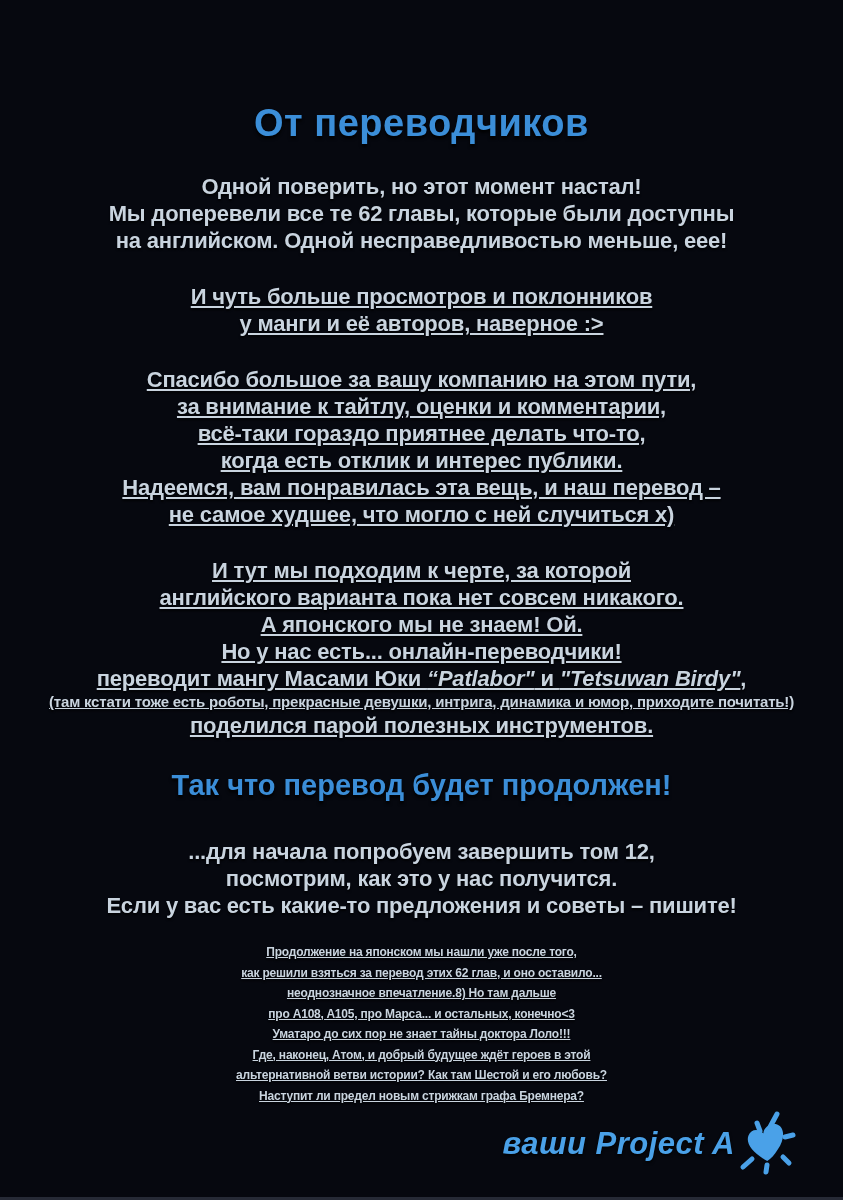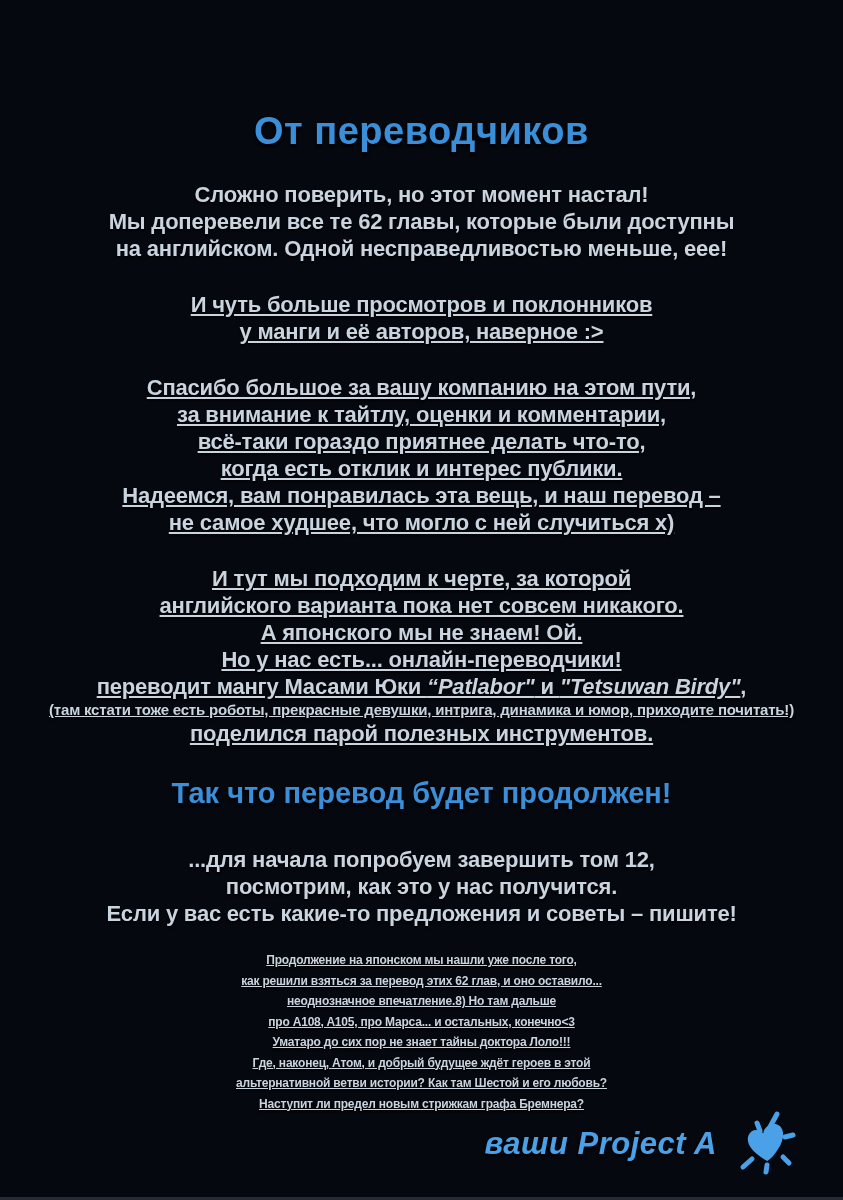--- a/index.html
+++ b/index.html
@@ -17,21 +17,20 @@
     background:var(--bg);
     overflow:hidden;
     font-family:"Liberation Sans",sans-serif;
     color:var(--text);
     border-bottom:3px solid #262a36;
   }
   .inner{
     width:100%;
     padding:102px 40px 0 40px;
     text-align:center;
-    margin-top:8px;
   }
   h1.title{
     color:var(--accent);
     font-size:38px;
     font-weight:bold;
     letter-spacing:0.5px;
     margin-bottom:28px;
     text-shadow:0 3px 3px rgba(0,0,0,0.85);
   }
   h2.subtitle{
@@ -63,42 +62,42 @@
     margin-top:23px;
   }
   .para.first{margin-top:0;}
   .para.after-subtitle{margin-top:36px;}
   .signature-row{
     position:absolute;
     right:44px;
     bottom:18px;
     display:flex;
     align-items:center;
-    gap:20px;
+    gap:2px;
   }
   .signature-text{
     color:var(--sig);
     font-size:31px;
     font-weight:bold;
     font-style:italic;
     letter-spacing:0.5px;
     text-shadow:0 2px 3px rgba(0,0,0,0.8);
   }
   .heart-wrap{width:62px;height:70px;display:inline-block;}
 </style>
 </head>
 <body>
 
 <div class="page">
   <div class="inner">
 
     <h1 class="title">От переводчиков</h1>
 
     <section class="para first">
-        <div class="line">Сложно поверить, но этот момент настал!</div>
+        <div class="line">Одной поверить, но этот момент настал!</div>
         <div class="line">Мы доперевели все те 62 главы, которые были доступны</div>
         <div class="line">на английском. Одной несправедливостью меньше, еее!</div>
       </section>
 
     <section class="para">
         <div class="line">И чуть больше просмотров и поклонников</div>
         <div class="line">у манги и её авторов, наверное :&gt;</div>
       </section>
 
     <section class="para">

